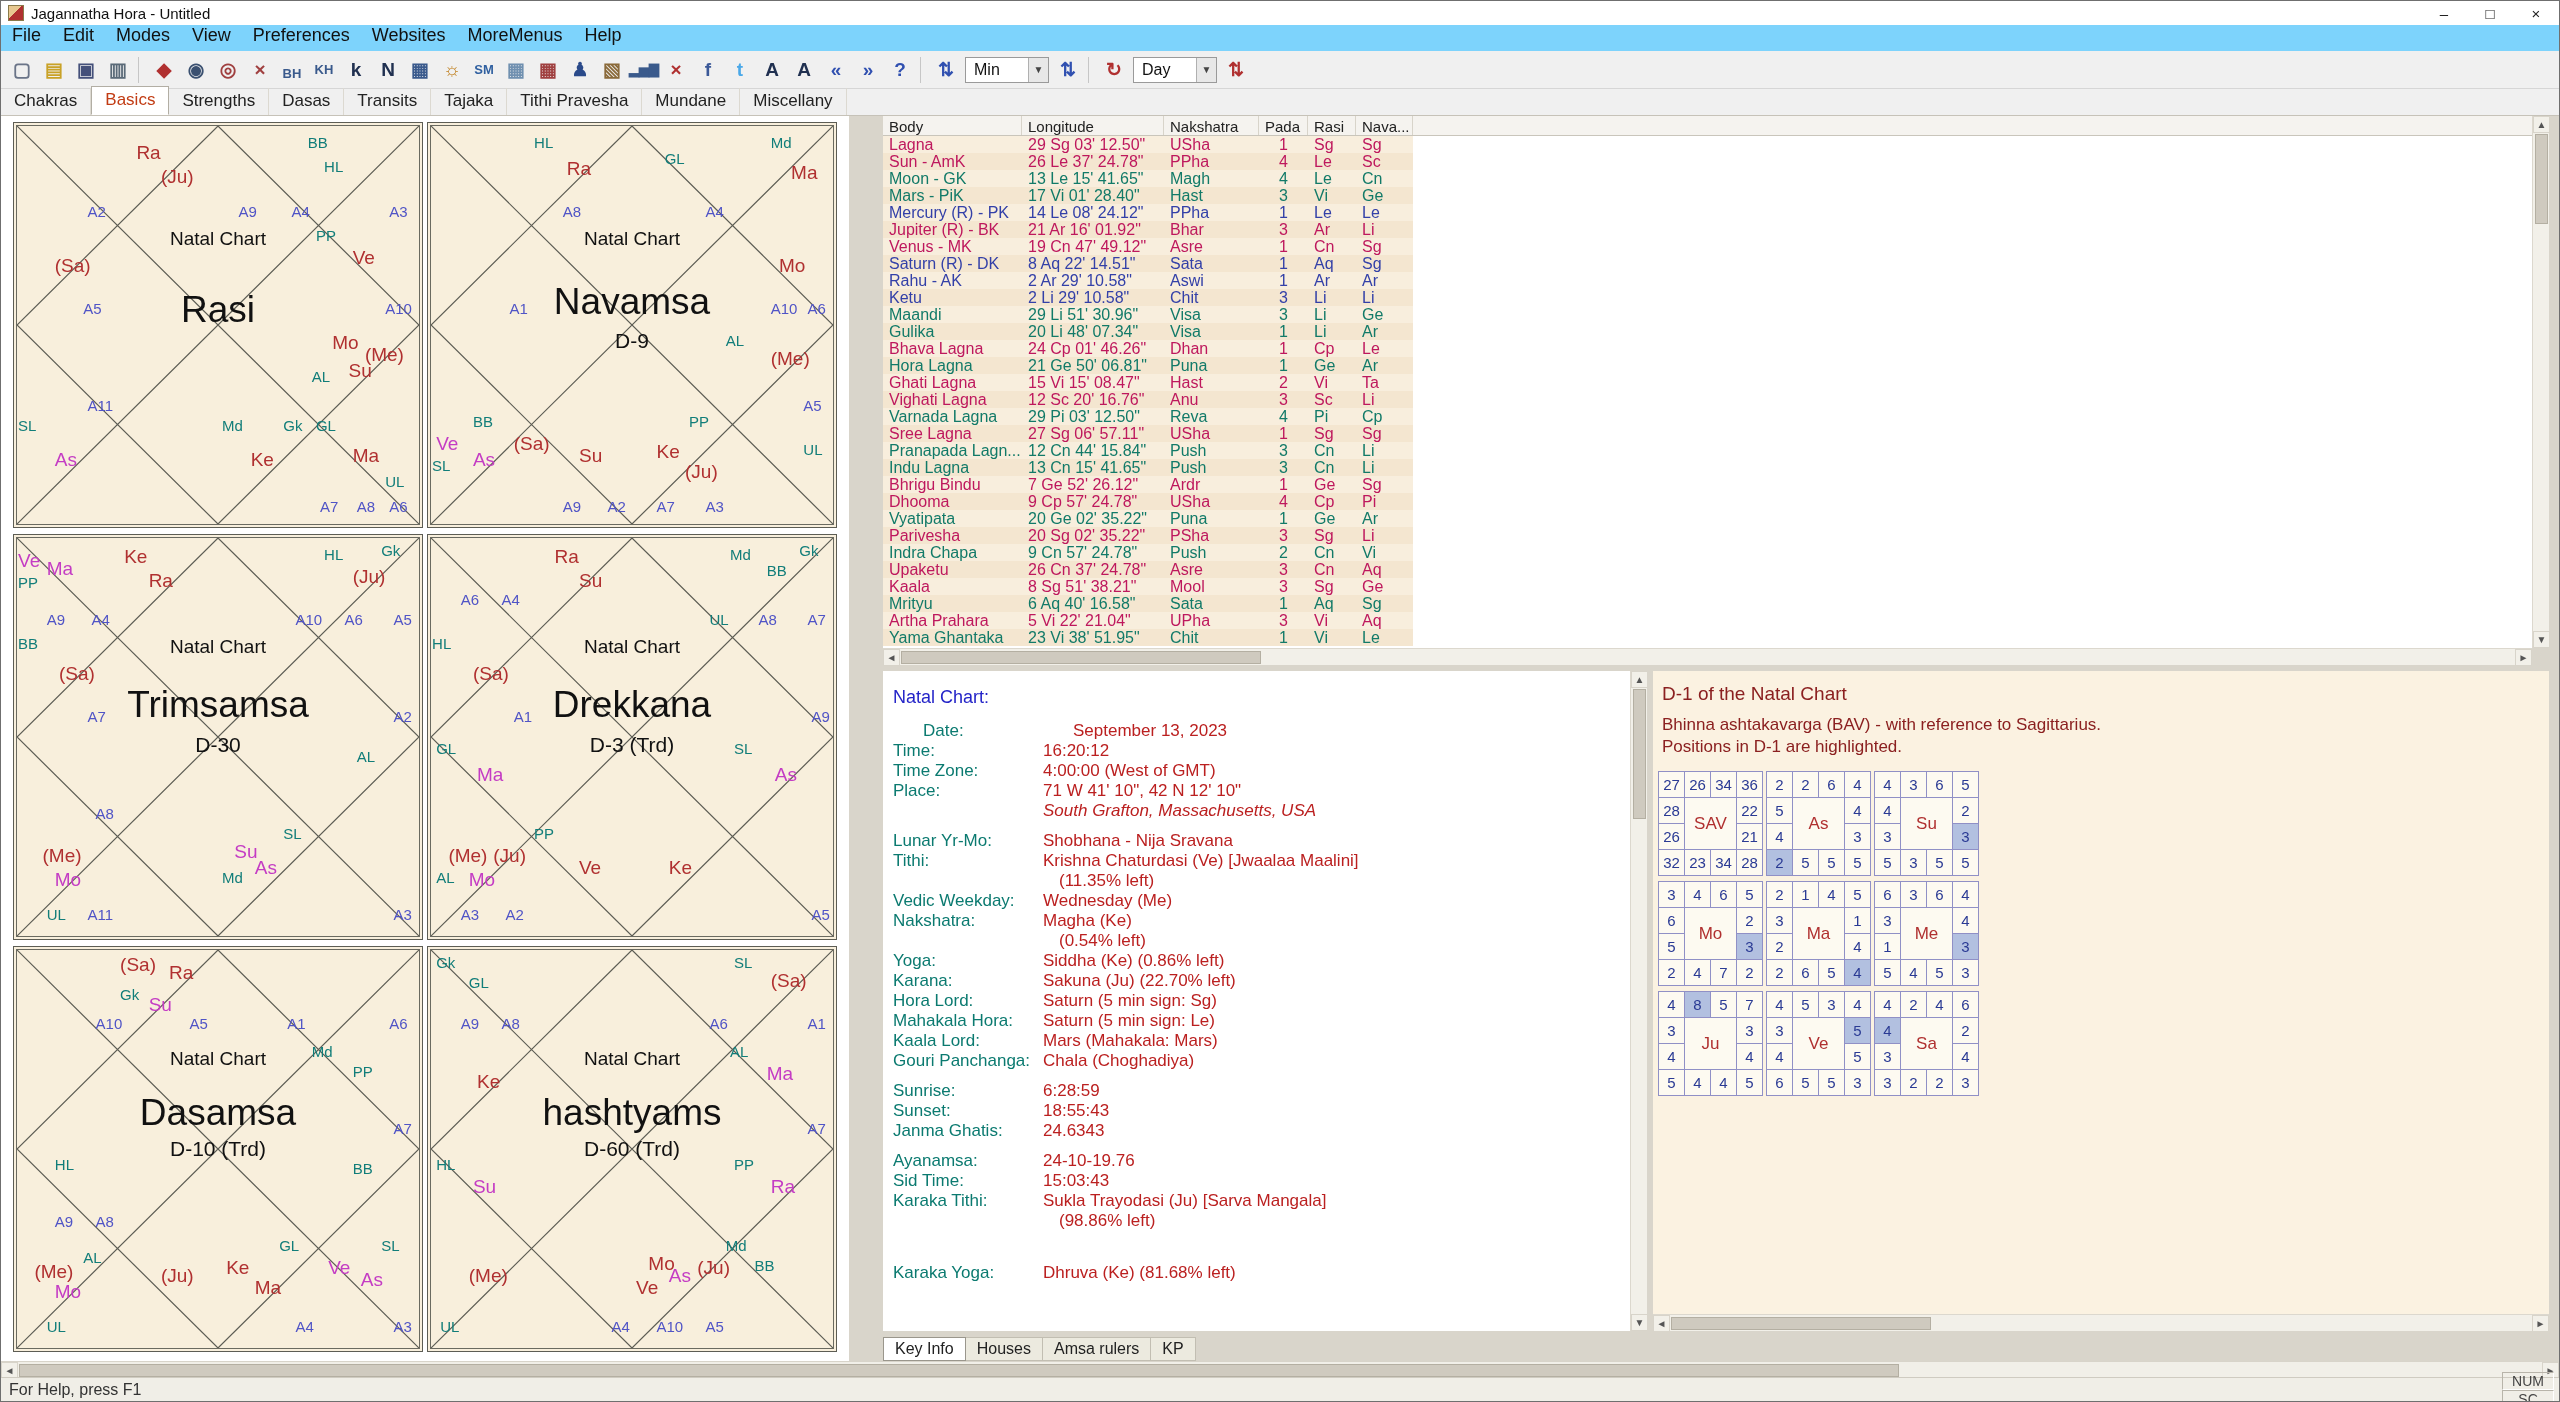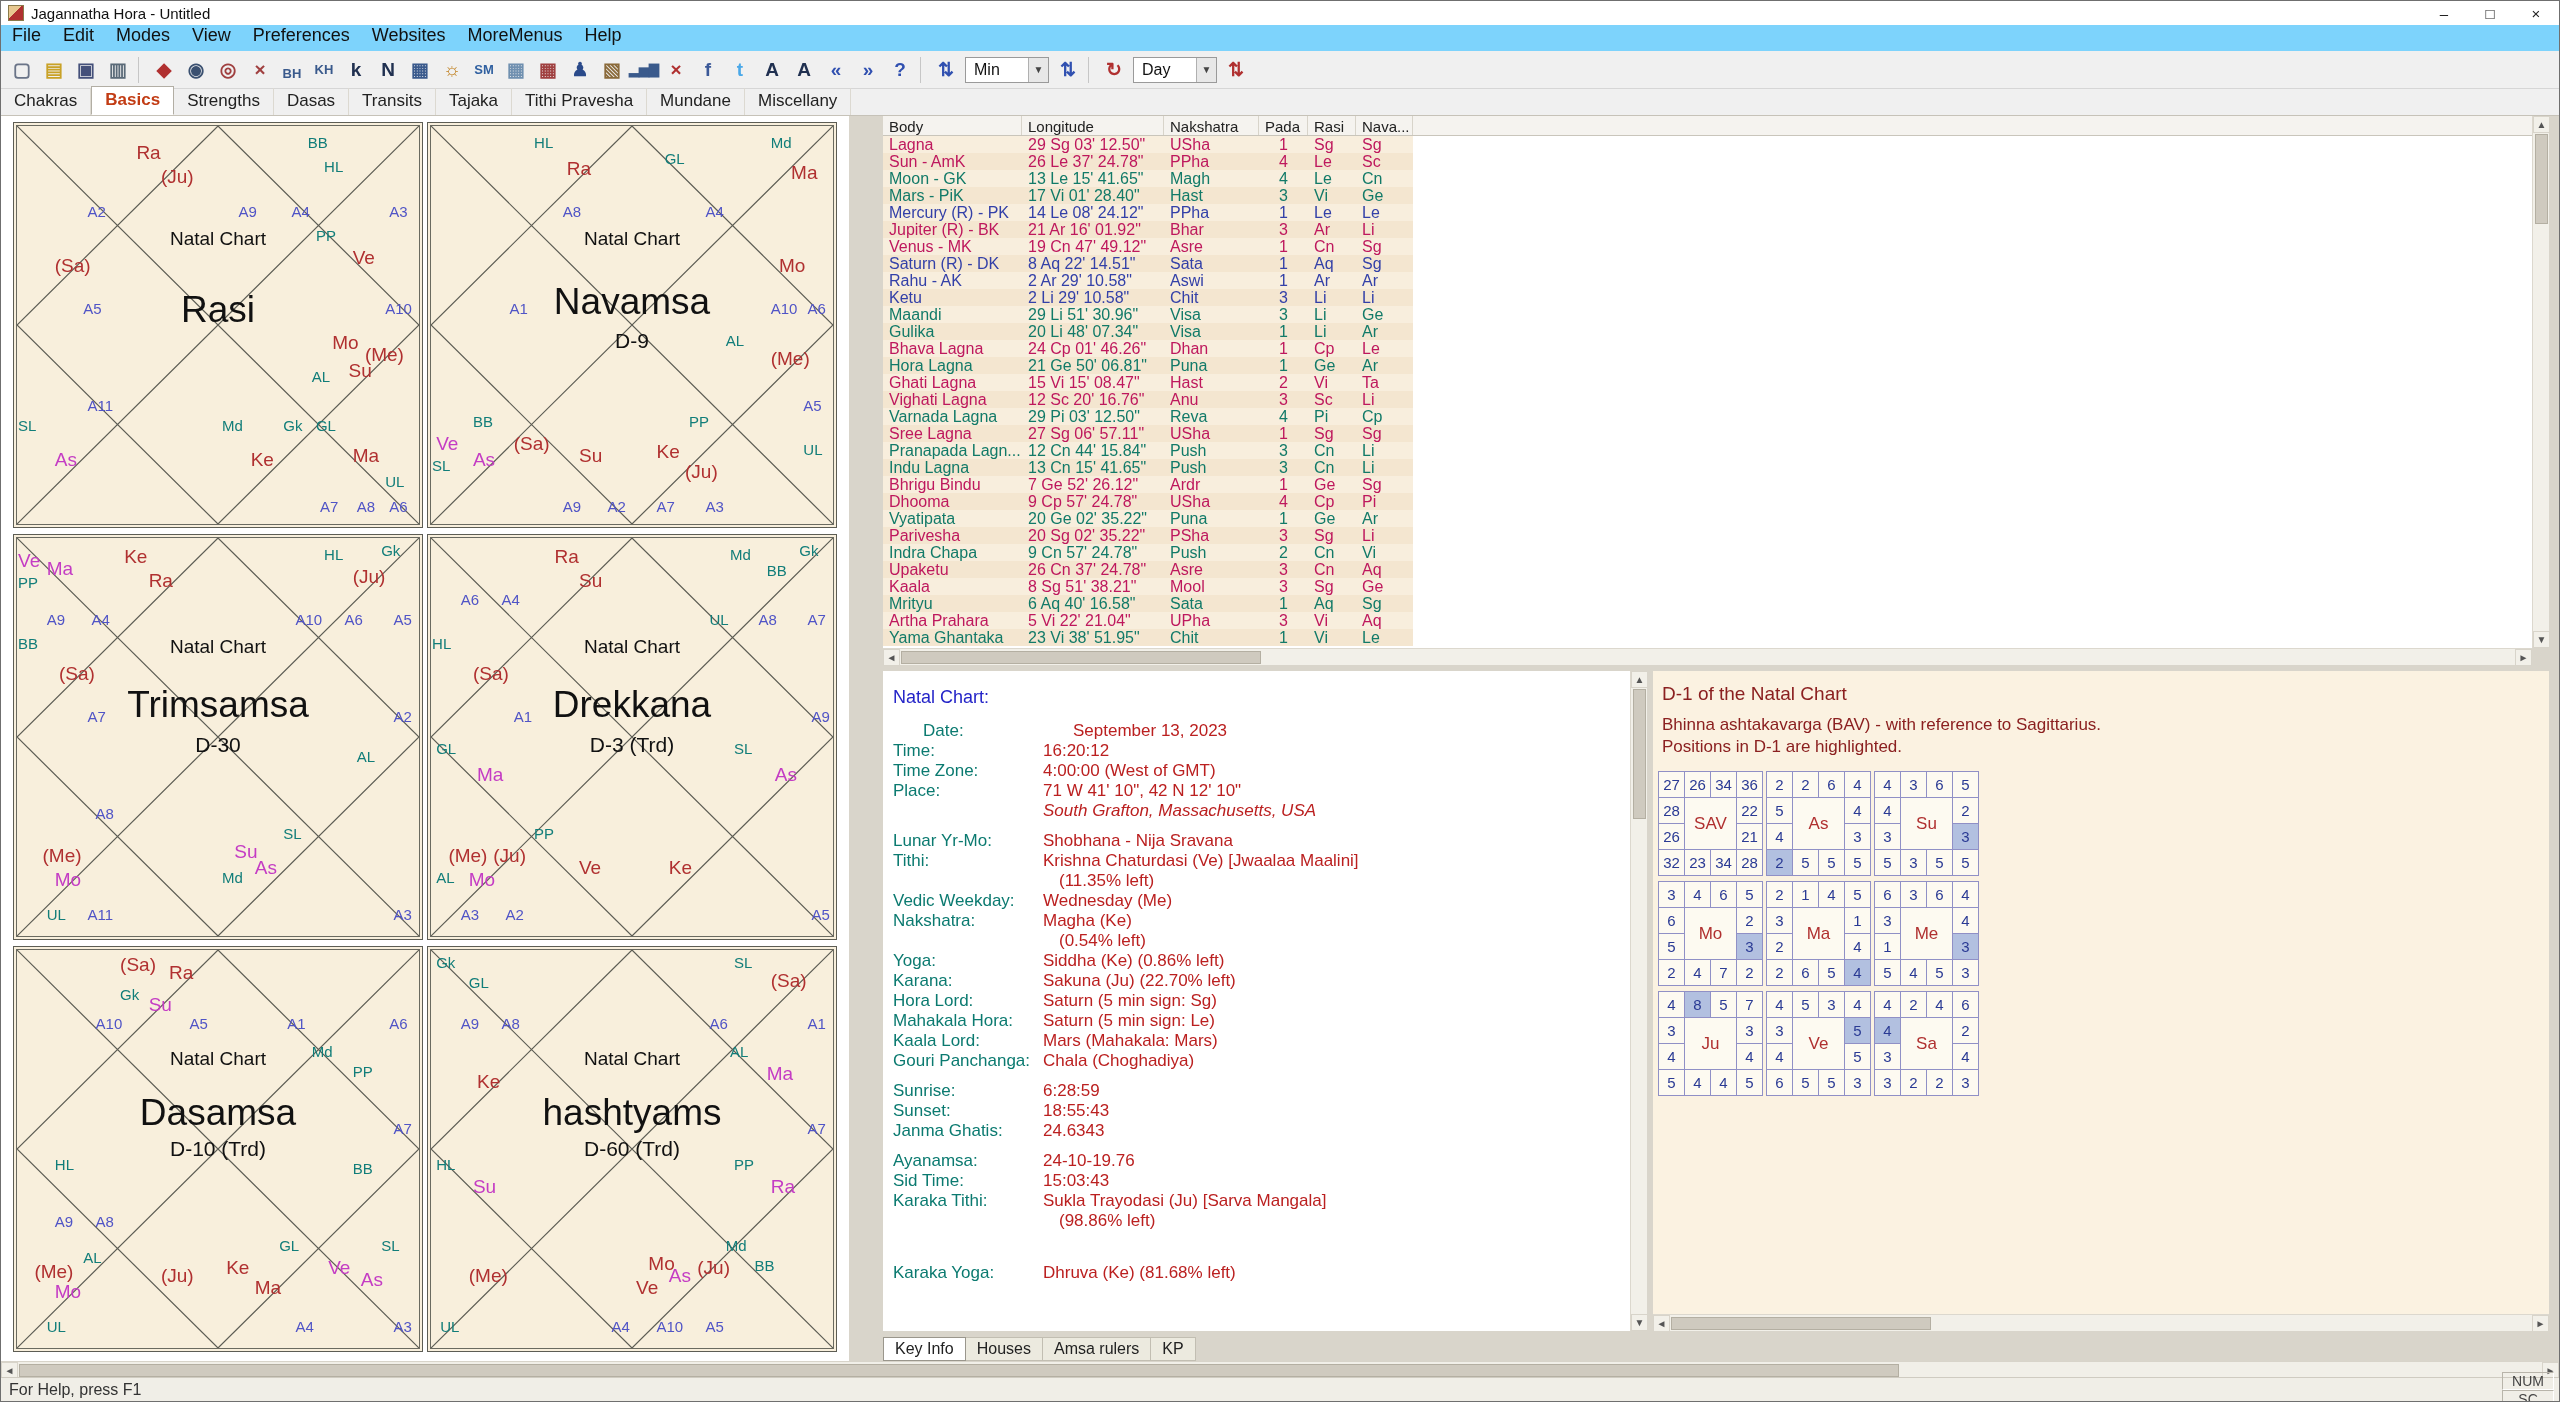--- a/index.html
+++ b/index.html
@@ -15,21 +15,21 @@
 .menuitem{padding:0 11px}
 
 #toolbar{position:absolute;top:50px;left:0;right:0;height:38px;background:#f0f0f0;border-bottom:1px solid #d6d6d6;display:flex;align-items:center;padding-left:5px}
 .tbicon{width:30px;height:30px;margin:0 1px;display:flex;align-items:center;justify-content:center;font-size:19px;font-weight:bold}
 .tbsep{width:6px;height:26px;border-left:1px solid #c6c6c6;margin:0 4px}
 .tbdrop{height:26px;background:#fff;border:1px solid #9a9a9a;display:flex;align-items:center;font-size:16px;color:#111;padding-left:8px;margin:0 3px;min-width:84px}
 .tbdrop .arr{width:20px;height:24px;margin-left:auto;border-left:1px solid #b0b0b0;display:flex;align-items:center;justify-content:center;font-size:10px;color:#444;background:#e8e8e8}
 
 #tabbar{position:absolute;top:88px;left:0;right:0;height:27px;background:#f0f0f0;display:flex;align-items:flex-end;font-size:17px;border-bottom:1px solid #c6c2b8}
 .tab{padding:3px 13px 4px;border-right:1px solid #dcd9d1;color:#222}
-.tab.active{background:#fff;border:1px solid #b2aea4;border-bottom:1px solid #fff;color:#c23c14;font-weight:bold}
+.tab.active{background:#fff;border:1px solid #b2aea4;border-bottom:1px solid #fff;color:#c23c14;font-weight:normal}
 
 #content{position:absolute;top:115px;left:0;right:0;height:1245px;background:#d9d5cb}
 #chartsbg{position:absolute;left:0;top:0;width:848px;height:100%;background:#fff}
 .chart{position:absolute;width:410px;height:406px;background:#f8efdc;border:1px solid #5d5d54}
 .chinner{position:absolute;inset:2px;border:1px solid #6a6a60;pointer-events:none}
 .chart svg{position:absolute;left:3px;top:3px;width:calc(100% - 6px);height:calc(100% - 6px)}
 .ci{position:absolute;white-space:nowrap;line-height:1}
 .c-r{color:#b03030;font-size:19px}
 .c-m{color:#c43cc4;font-size:19px}
 .c-t{color:#117d79;font-size:15px}

